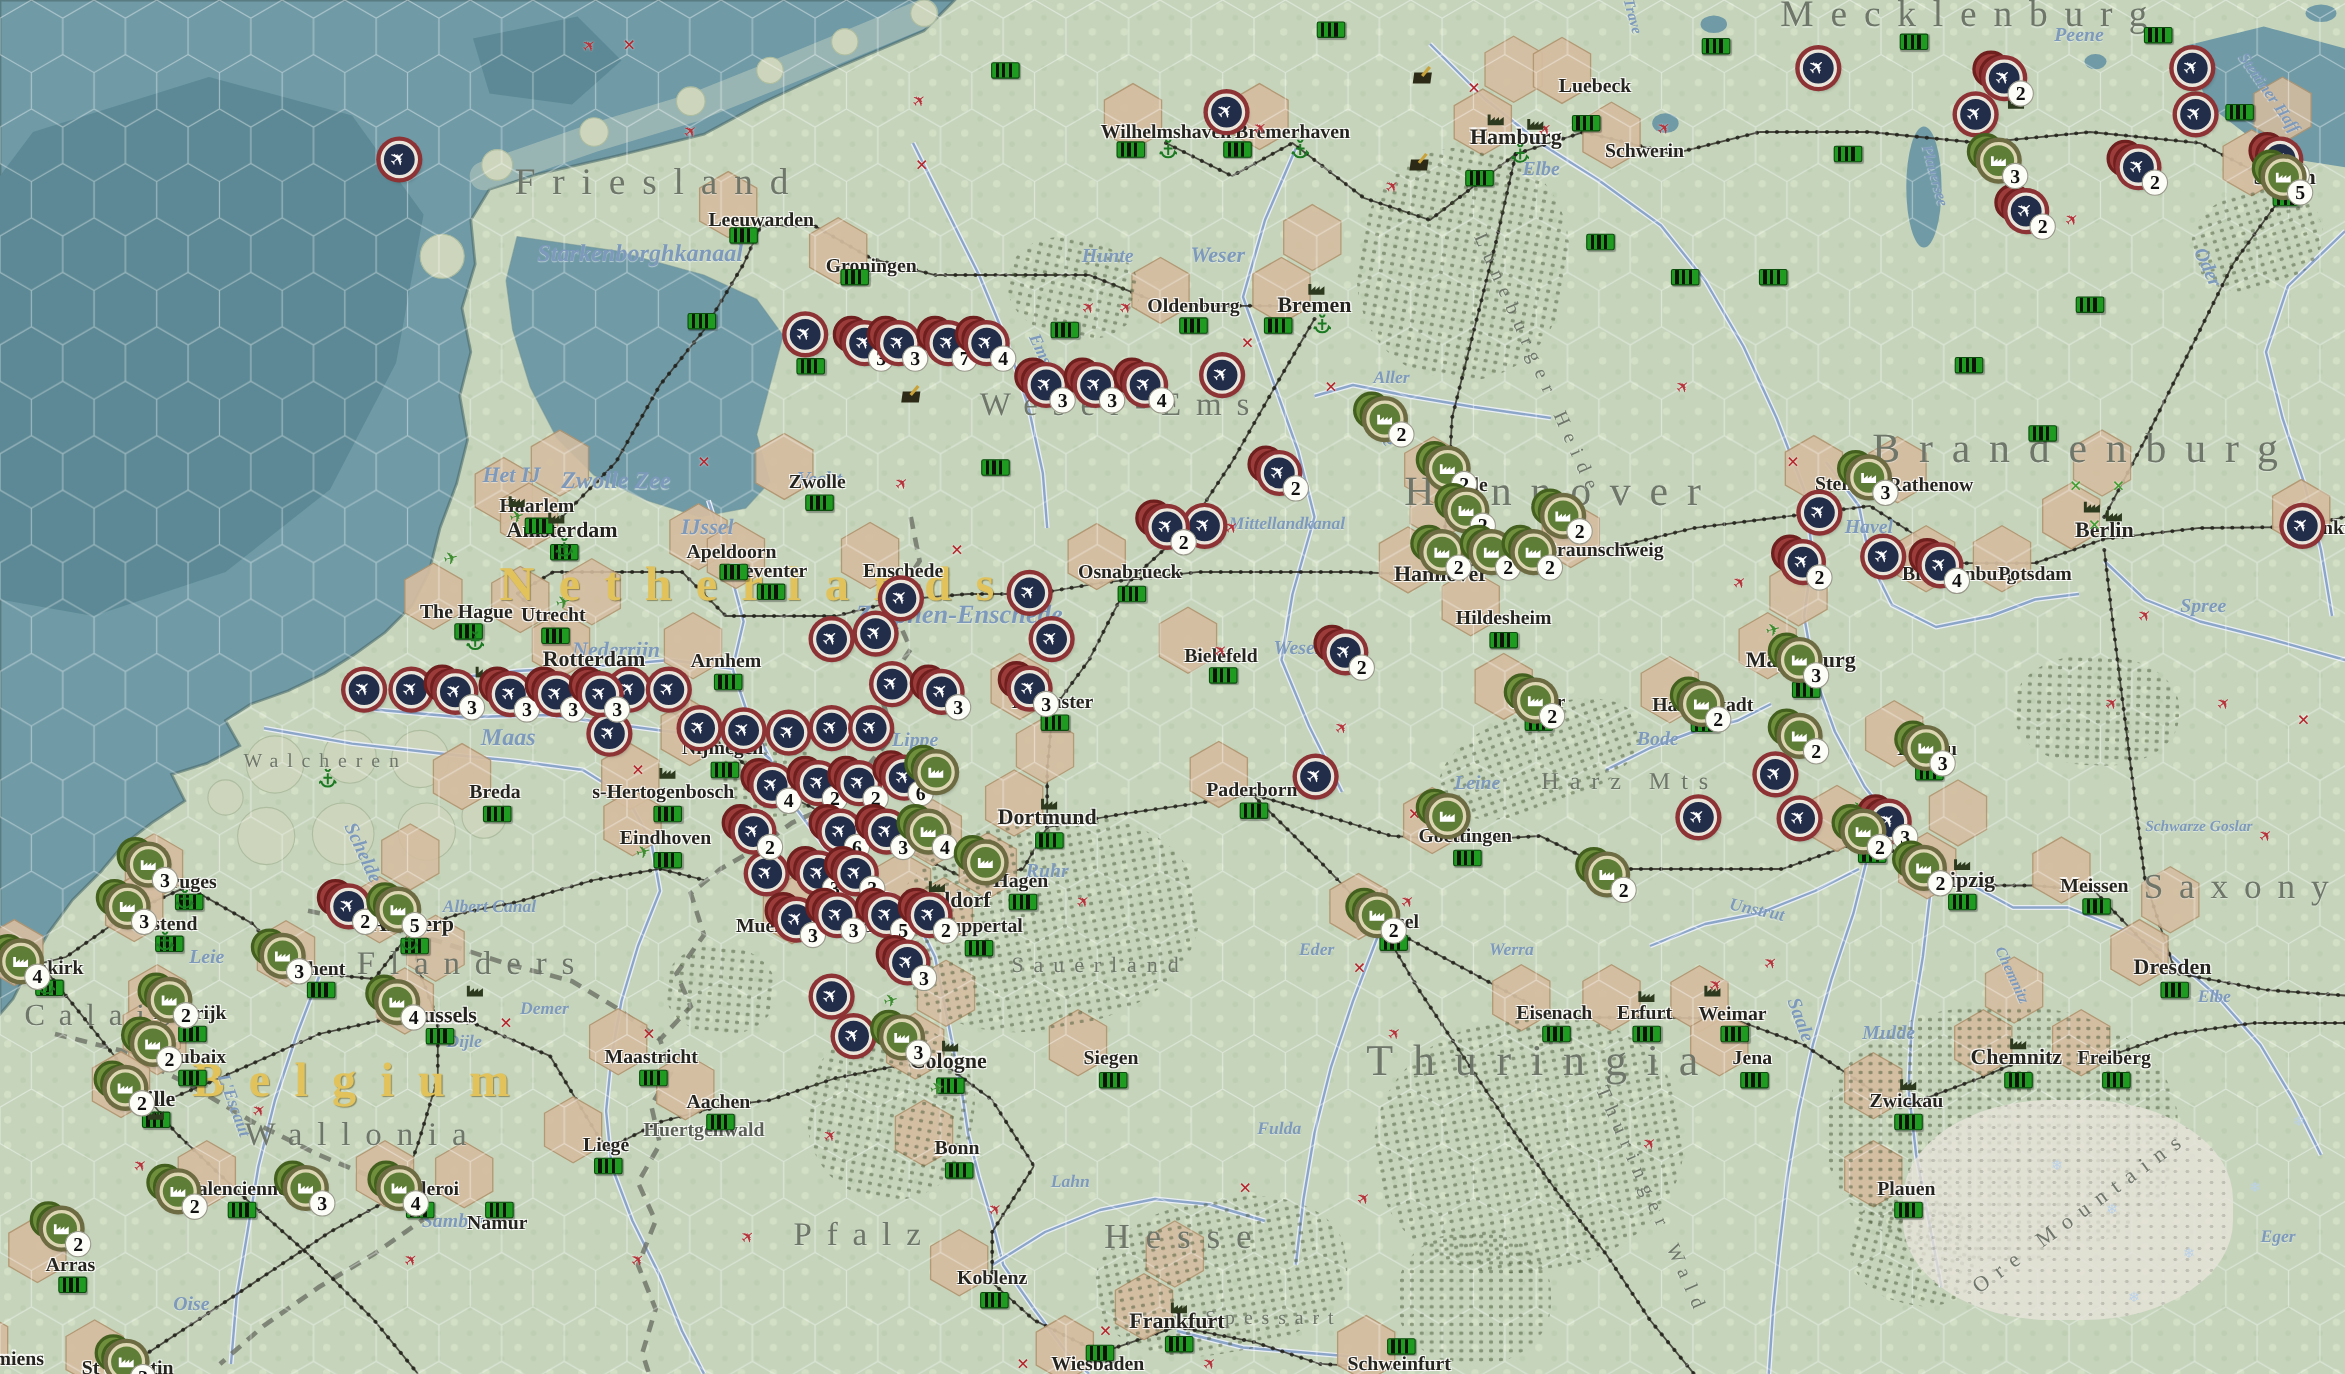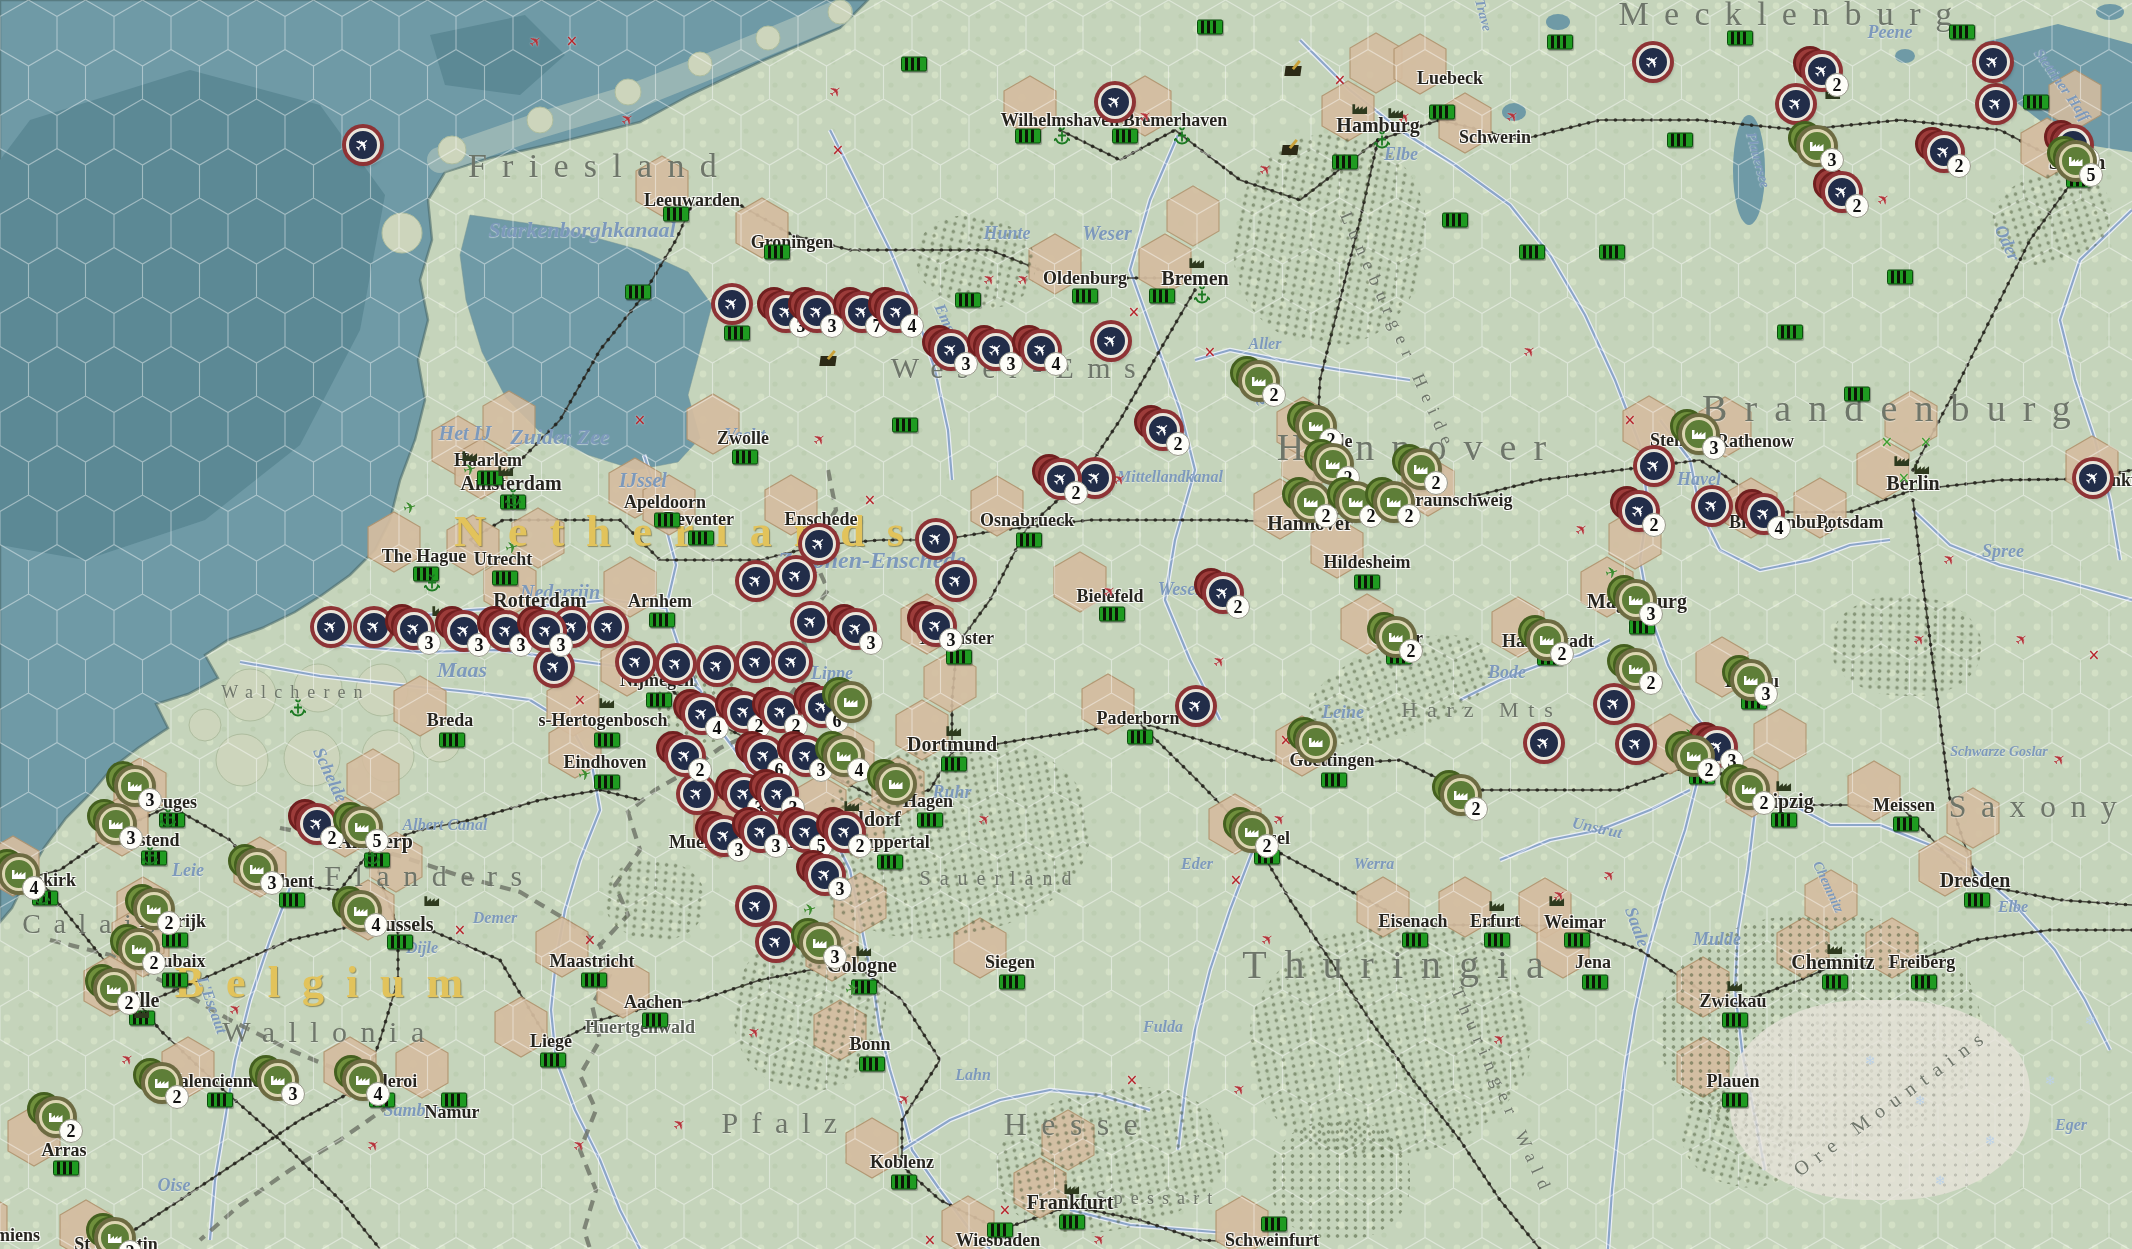--- a/index.html
+++ b/index.html
@@ -333,21 +333,21 @@
       <div class="lbl region" style="left: 1158px; top: 1198px; font-size: 18px;">Spessart</div>
       <div class="lbl region" style="left: 1482px; top: 710px; font-size: 22px;">Harz Mts</div>
       <div class="lbl region" style="left: 1398px; top: 332px; font-size: 18px; transform: translate(-50%, -50%) rotate(66deg);">Luneburger Heide</div>
       <div class="lbl region" style="left: 1502px; top: 1092px; font-size: 18px; transform: translate(-50%, -50%) rotate(66deg);">Thuringer Wald</div>
       <div class="lbl region" style="left: 1892px; top: 1102px; font-size: 20px; transform: translate(-50%, -50%) rotate(-36deg);">Ore Mountains</div>
       <div class="lbl region" style="left: 296px; top: 692px; font-size: 18px;">Walcheren</div>
       <div class="lbl country" style="left: 690px; top: 531px;">Netherlands</div>
       <div class="lbl country" style="left: 330px; top: 982px;">Belgium</div>
       <div class="lbl water" style="left: 582px; top: 230px; font-size: 22px;">Starkenborghkanaal</div>
       <div class="lbl water" style="left: 465px; top: 433px; font-size: 20px;">Het IJ</div>
-      <div class="lbl water" style="left: 560px; top: 437px; font-size: 22px;">Zuider Zee</div>
+      <div class="lbl water" style="left: 560px; top: 437px; font-size: 22px;">Zwolle Zee</div>
       <div class="lbl water" style="left: 643px; top: 480px; font-size: 20px;">IJssel</div>
       <div class="lbl water" style="left: 745px; top: 435px; font-size: 18px;">Vecht</div>
       <div class="lbl water" style="left: 872px; top: 560px; font-size: 24px;">Zutphen-Enschede</div>
       <div class="lbl water" style="left: 560px; top: 592px; font-size: 20px;">Nederrijn</div>
       <div class="lbl water" style="left: 462px; top: 670px; font-size: 22px;">Maas</div>
       <div class="lbl water" style="left: 330px; top: 775px; font-size: 18px; transform: translate(-50%, -50%) rotate(65deg);">Schelde</div>
       <div class="lbl water" style="left: 188px; top: 870px; font-size: 18px;">Leie</div>
       <div class="lbl water" style="left: 212px; top: 1005px; font-size: 16px; transform: translate(-50%, -50%) rotate(70deg);">L'Escaut</div>
       <div class="lbl water" style="left: 422px; top: 948px; font-size: 16px;">Dijle</div>
       <div class="lbl water" style="left: 495px; top: 918px; font-size: 16px;">Demer</div>

